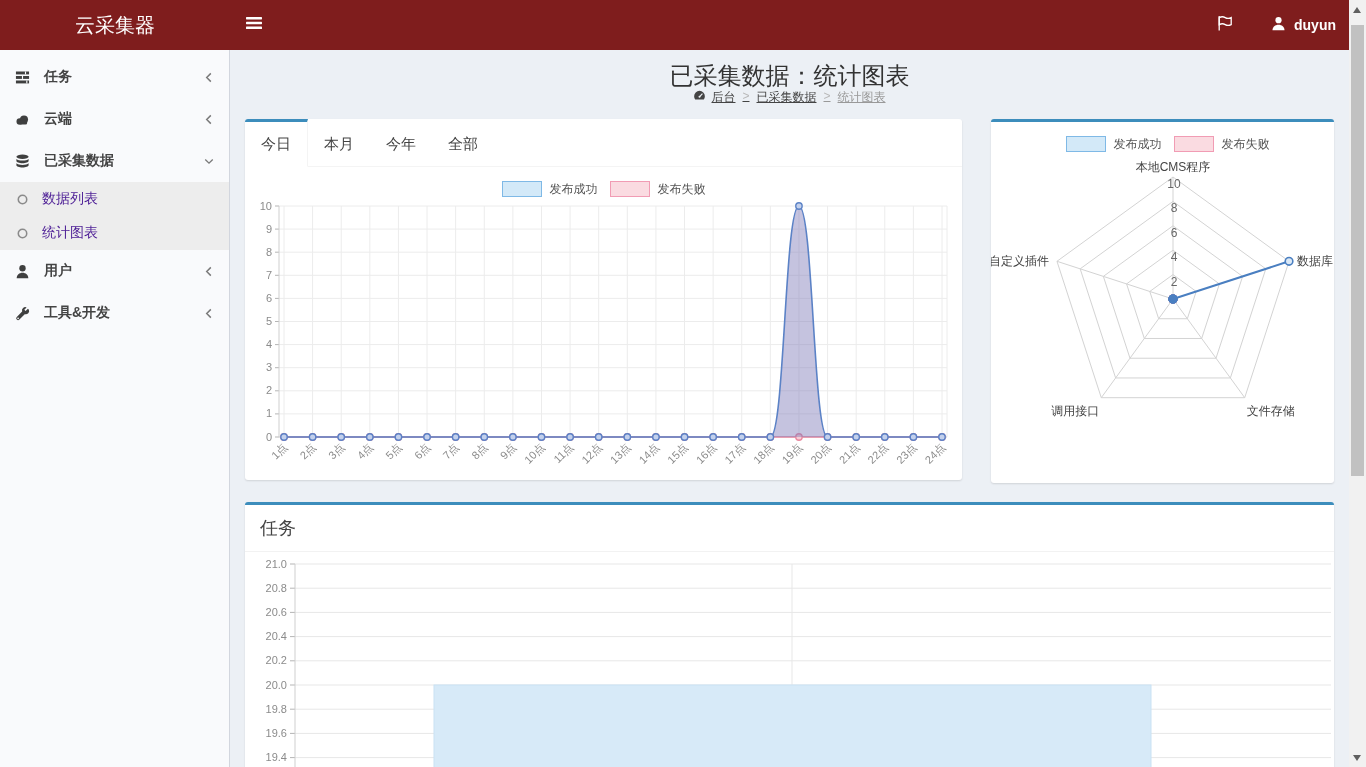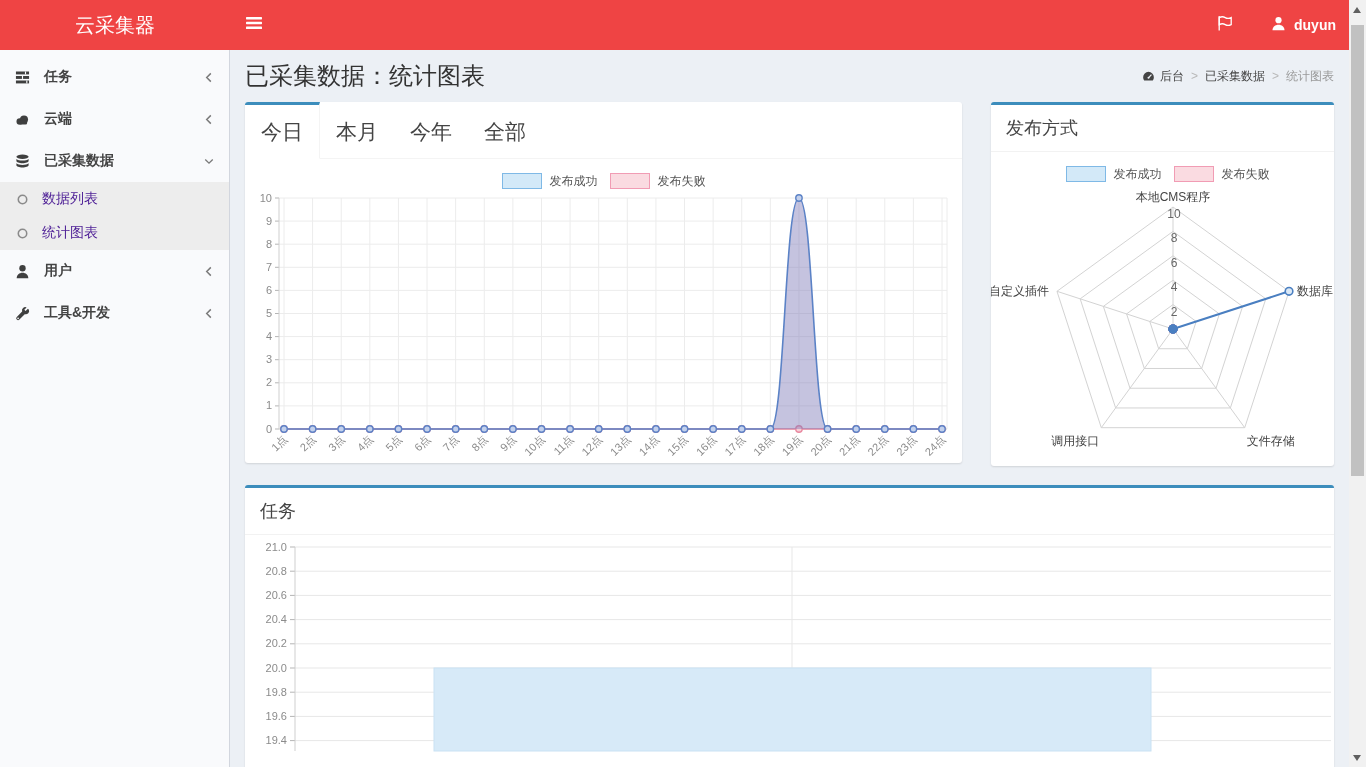--- a/index.html
+++ b/index.html
@@ -1,20 +1,20 @@
 <!DOCTYPE html>
 <html><head>
 <meta charset="utf-8">
 <style>
   html,body{margin:0;padding:0;width:1366px;height:767px;overflow:hidden;
     font-family:"Liberation Sans","DejaVu Sans",sans-serif;background:#ecf0f5;position:relative;}
   svg text{font-family:"Liberation Sans","DejaVu Sans",sans-serif;}
 
   
-  .topbar{position:absolute;top:0;left:0;width:100%;height:50px;background:#ef4444;display:flex;color:#fff;z-index:10;}
+  .topbar{position:absolute;top:0;left:0;width:100%;height:50px;background:#7f1d1d;display:flex;color:#fff;z-index:10;}
   .brand{width:230px;flex:none;text-align:center;line-height:50px;font-size:20px;color:#fff;}
   .hamburger{width:48px;display:flex;align-items:center;justify-content:center;cursor:pointer;}
   .topbar-spacer{flex:1;}
   .topbar-right{display:flex;align-items:center;padding-right:30px;gap:38px;}
   .flag-btn{display:flex;align-items:center;cursor:pointer;}
   .user-menu{display:flex;align-items:center;gap:8px;font-size:14px;font-weight:bold;cursor:pointer;}
 
   
   .sidebar{position:absolute;top:50px;left:0;bottom:0;width:229px;background:#f9fafc;border-right:1px solid #d2d6de;}
   .sidebar ul{list-style:none;margin:0;padding:0;}
@@ -25,38 +25,38 @@
   .mi-label{flex:1;}
   .mi-chevron{color:#7a7a7a;display:flex;}
   .mi-chevron svg{width:10px;height:11px;}
   .treeview-menu{background:#ededed;padding:2px 0;}
   .tv-item{display:flex;align-items:center;padding:8px 15px 8px 16px;color:#4c1d95;font-size:14px;cursor:pointer;}
   .tv-icon{width:18px;margin-right:8px;color:#8a8a8a;display:flex;}
   .tv-icon svg{width:13px;height:13px;}
 
   
   .main{position:absolute;top:50px;left:230px;right:17px;bottom:0;}
-  .content-header{display:flex;justify-content:space-between;align-items:center;padding:13px 15px;}
+  .content-header{display:flex;justify-content:space-between;align-items:center;padding:13px 15px;flex-direction:column;}
   .page-title{margin:0;font-size:24px;font-weight:400;color:#333;line-height:26px;}
   .breadcrumb{display:flex;align-items:center;list-style:none;margin:0;padding:0;font-size:12px;}
-  .breadcrumb li{display:flex;align-items:center;color:#444;}
+  .breadcrumb li{display:flex;color:#444;text-decoration:underline;}
   .breadcrumb li.active{color:#999;}
   .breadcrumb li+li::before{content:">";color:#b8b8b8;margin:0 7px;}
   .bc-home-icon{display:flex;margin-right:5px;color:#444;}
   .bc-home-icon svg{width:13px;height:13px;}
 
   .row{display:flex;margin:0 15px;gap:29px;}
   .box{background:#fff;border-radius:3px;box-shadow:0 1px 2px rgba(0,0,0,0.12);overflow:hidden;}
   .box-primary{border-top:3px solid #3c8dbc;}
   .box-tabs{width:717px;height:361px;}
   .box-radar{flex:1;height:361px;}
   .box-tasks{margin:19px 15px 0;height:400px;}
 
   .tab-bar{display:flex;list-style:none;margin:0;padding:0;border-bottom:1px solid #f4f4f4;}
-  .tab{padding:13px 16px 12px;font-size:21px;color:#444;border-top:3px solid transparent;cursor:pointer;}
+  .tab{padding:13px 16px 12px;font-size:15px;color:#444;border-top:3px solid transparent;cursor:pointer;}
   .tab.active{background:#fff;border-top-color:#3c8dbc;border-right:1px solid #f4f4f4;margin-bottom:-1px;border-bottom:1px solid #fff;}
 
   .box-header{padding:10px 15px;font-size:18px;color:#444;border-bottom:1px solid #f2f2f2;line-height:26px;}
 
   .tab-body{padding:6px 10px 0;}
   .radar-body{padding:6px 0 0 10px;}
   .tasks-body{padding:6px 10px 0;}
 
   .legend-row{display:flex;justify-content:center;align-items:center;gap:12px;margin:8px 0 2px;}
   .legend-item{display:flex;gap:8px;font-size:12px;color:#555;}
@@ -408,21 +408,20 @@
             <circle cx="572.5652173913044" cy="237" r="3.2" fill="#c3d0ec" stroke="#5b82c6" stroke-width="1.4"></circle>
             <circle cx="601.1739130434783" cy="237" r="3.2" fill="#c3d0ec" stroke="#5b82c6" stroke-width="1.4"></circle>
             <circle cx="629.7826086956521" cy="237" r="3.2" fill="#c3d0ec" stroke="#5b82c6" stroke-width="1.4"></circle>
             <circle cx="658.3913043478261" cy="237" r="3.2" fill="#c3d0ec" stroke="#5b82c6" stroke-width="1.4"></circle>
             <circle cx="687" cy="237" r="3.2" fill="#c3d0ec" stroke="#5b82c6" stroke-width="1.4"></circle>
           </svg>
       </div>
     </section>
 
     <section class="box box-primary box-radar">
-      <div class="box-header">发布方式</div>
       <div class="radar-body">
         <div class="legend-row" id="legend-radar">
             <span class="legend-item">
               <span class="legend-swatch" style="background: rgb(211, 233, 248); border: 1px solid rgb(127, 185, 230);"></span>
               <span>发布成功</span>
             </span>
             <span class="legend-item">
               <span class="legend-swatch" style="background: rgb(250, 219, 225); border: 1px solid rgb(241, 156, 180);"></span>
               <span>发布失败</span>
             </span>

